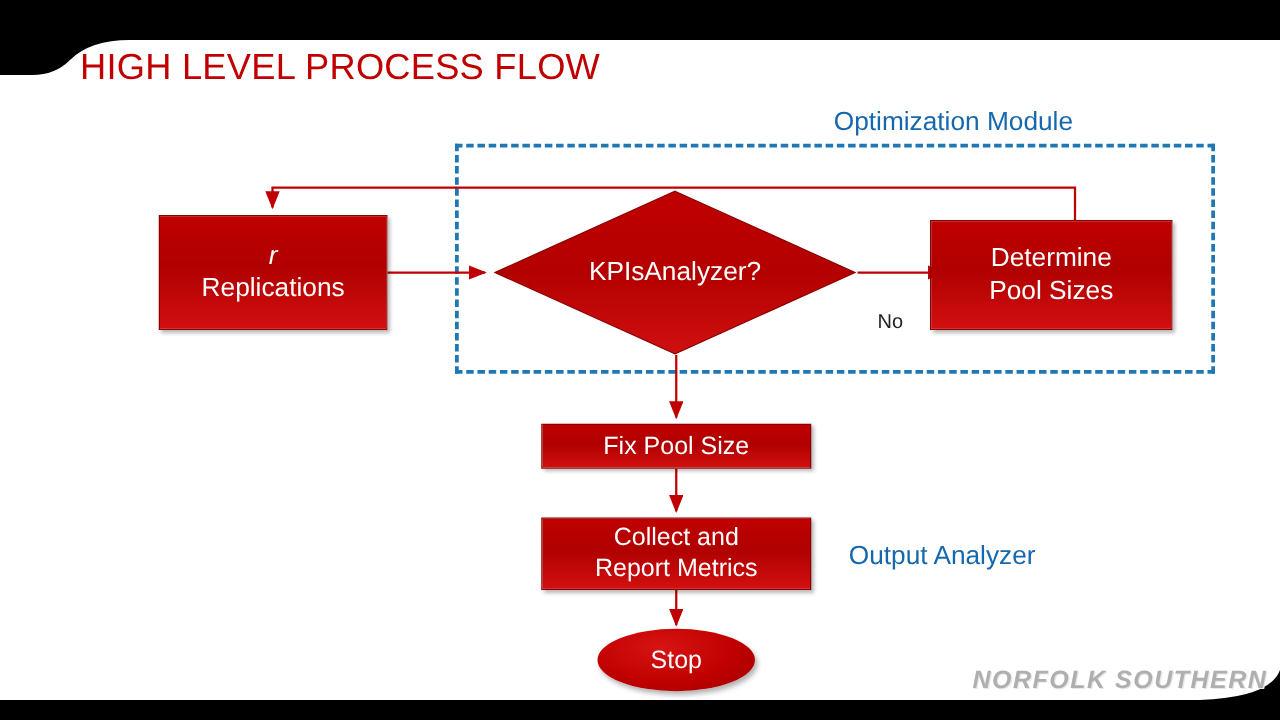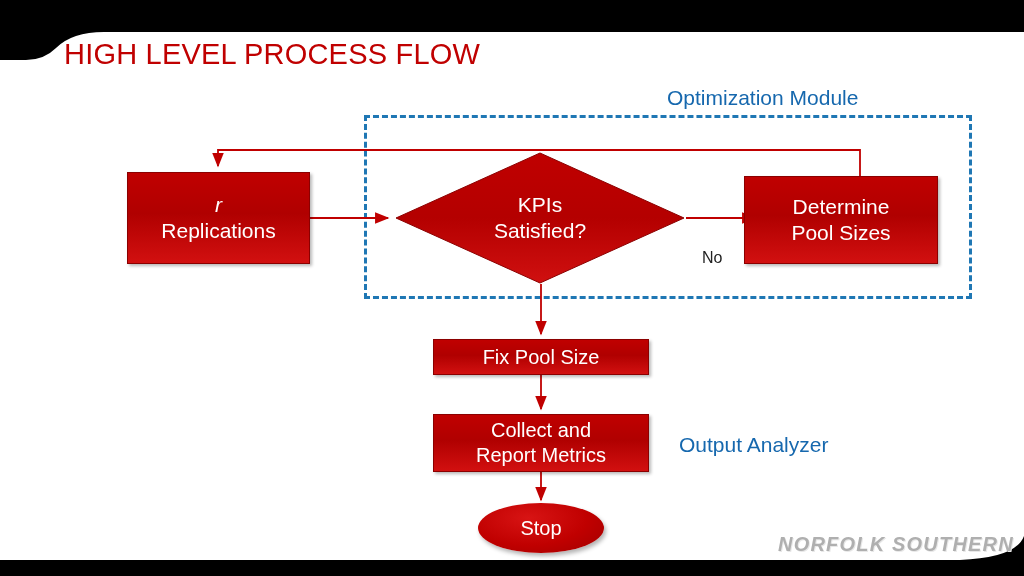--- a/index.html
+++ b/index.html
@@ -117,21 +117,20 @@
     left: 0;
     top: 0;
   }
   #diamond-kpis .diamond-label {
     position: absolute;
     left: 0;
     top: 0;
     width: 290px;
     height: 132px;
     display: flex;
-    flex-direction: column;
     align-items: center;
     justify-content: center;
     color: #FFFFFF;
     font-size: 21px;
     line-height: 1.25;
     text-align: center;
   }
   
   #node-stop {
     position: absolute;
@@ -232,21 +231,21 @@
         <linearGradient id="dgrad" x1="0" y1="0" x2="0" y2="1">
           <stop offset="0%" stop-color="#C00000"></stop>
           <stop offset="50%" stop-color="#B40000"></stop>
           <stop offset="100%" stop-color="#D01010"></stop>
         </linearGradient>
       </defs>
       <polygon points="145,1 289,66 145,131 1,66" fill="url(#dgrad)" stroke="#8B0000" stroke-width="1"></polygon>
     </svg>
     <div class="diamond-label">
       <span>KPIs</span>
-      <span>Satisfied?</span>
+      <span>Analyzer?</span>
     </div>
   </div>
 
   <div class="proc-box" id="box-determine">
     <span>Determine</span>
     <span>Pool Sizes</span>
   </div>
 
   <div class="proc-box" id="box-fixpool">
     <span>Fix Pool Size</span>

